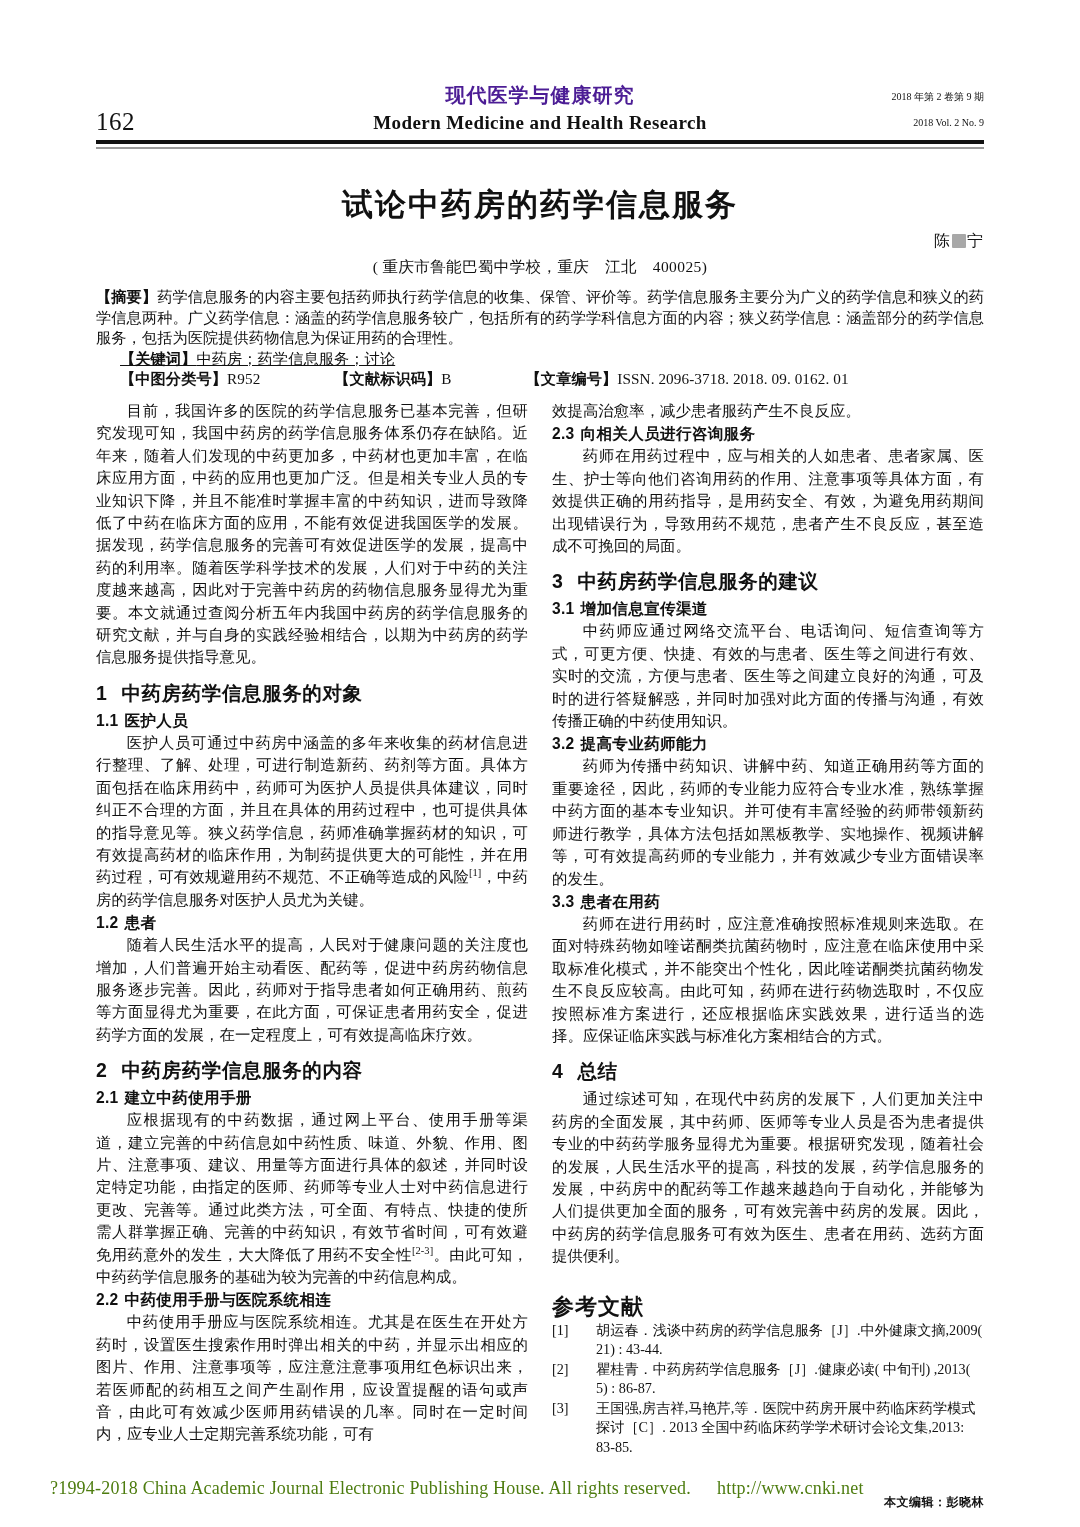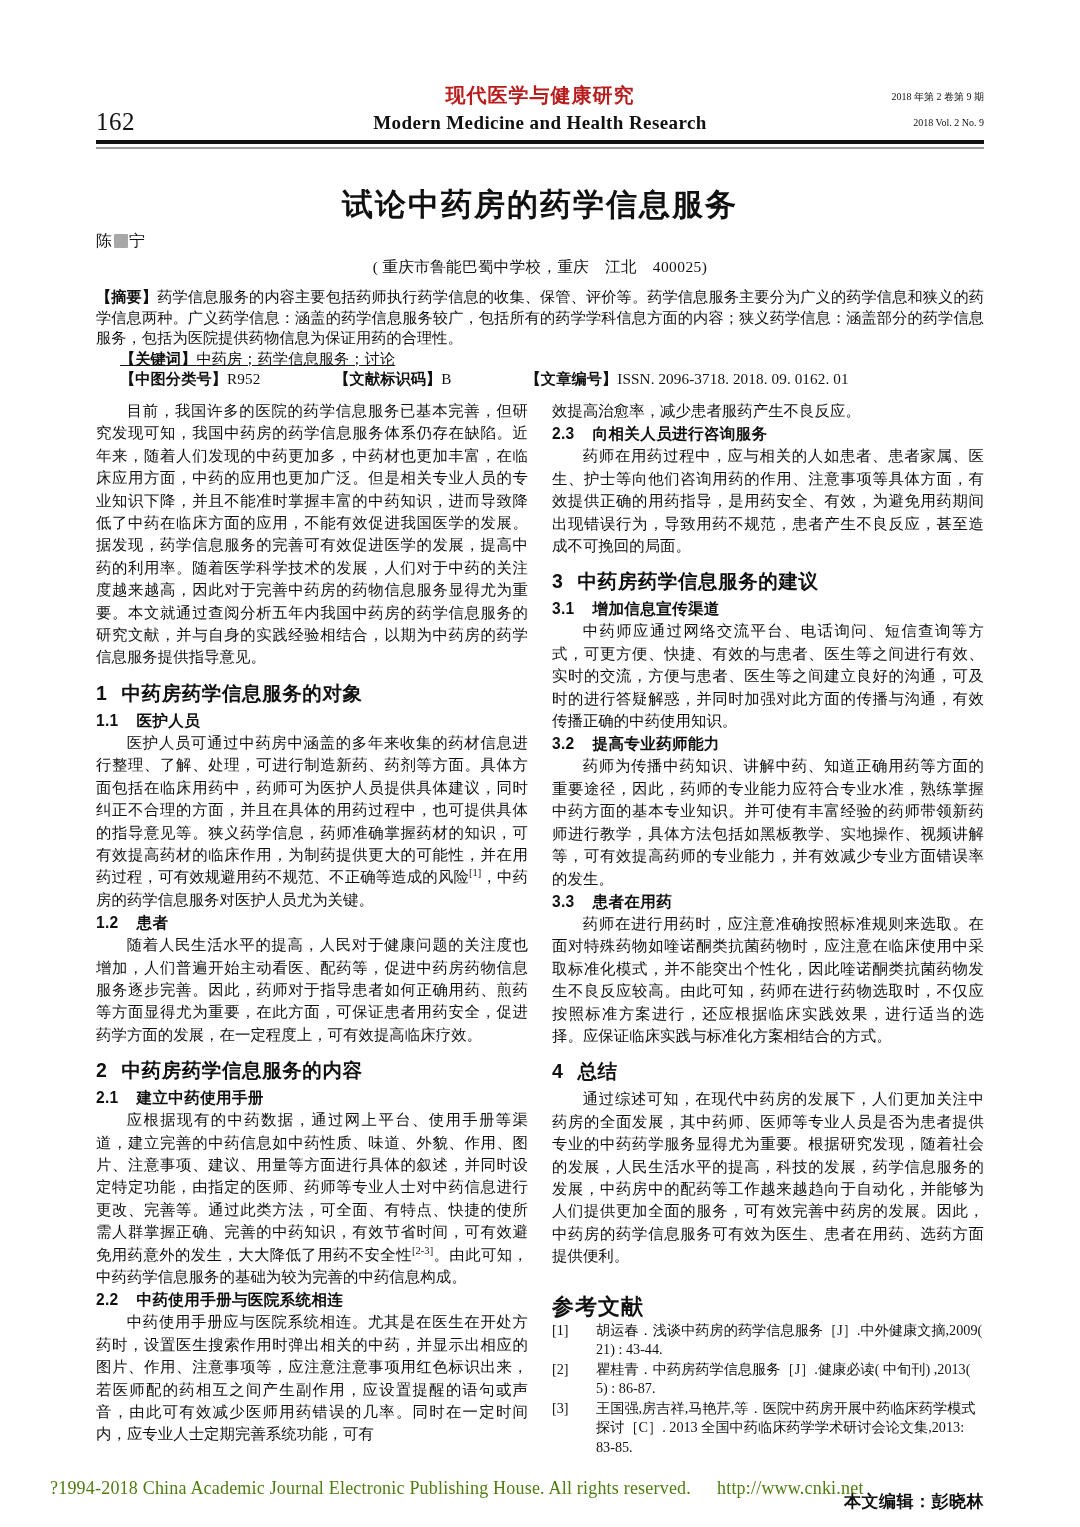--- a/index.html
+++ b/index.html
@@ -45,21 +45,21 @@
     right: 0;
     top: 0;
     text-align: center;
   }
   .hdr-cn {
     font-family: "Liberation Sans", "DejaVu Sans", sans-serif;
     font-weight: bold;
     font-size: 20px;
     letter-spacing: 1px;
     line-height: 26px;
-    color: #b91c1c;
+    color: #4c1d95;
   }
   .hdr-en {
     font-family: "Liberation Serif", "DejaVu Serif", serif;
     font-weight: bold;
     font-size: 19px;
     letter-spacing: .4px;
     line-height: 26px;
     margin-top: 2px;
     color: #111;
   }
@@ -101,21 +101,21 @@
     font-weight: bold;
     font-size: 31px;
     letter-spacing: 2px;
     color: #111;
   }
   .byline {
     position: absolute;
     left: 96px;
     top: 231px;
     width: 888px;
-    text-align: left;
+    text-align: right;
     font-family: Liberation Serif, serif;
     font-size: 16px;
     letter-spacing: 1px;
     color: #111;
   }
   .redact {
     display: inline-block;
     width: 14px;
     height: 14px;
     background: #a8a8a8;
@@ -188,21 +188,21 @@
 
   h3.sub {
     font-family: "Liberation Sans", "DejaVu Sans", sans-serif;
     font-weight: bold;
     font-size: 15.6px;
     line-height: 22px;
     margin: 1px 0 0 0;
     letter-spacing: .3px;
     color: #111;
   }
-  h3.sub .num { margin-right: 18px; }
+  h3.sub .num { margin-right: 6px; }
 
   sup.ref {
     font-size: 10.5px;
     vertical-align: super;
     line-height: 0;
   }
 
   
   .refs-title {
     font-family: "Liberation Sans", "DejaVu Sans", sans-serif;
@@ -227,21 +227,21 @@
     left: 0;
     top: 0;
     width: 36px;
     font-size: 14.2px;
   }
   .editor-line {
     margin-top: 34px;
     text-align: right;
     font-family: "Liberation Sans", "DejaVu Sans", sans-serif;
     font-weight: bold;
-    font-size: 17px;
+    font-size: 12px;
     letter-spacing: .5px;
     color: #111;
   }
 
   
   .footer-wm {
     position: absolute;
     left: 50px;
     top: 1478px;
     width: 1000px;

